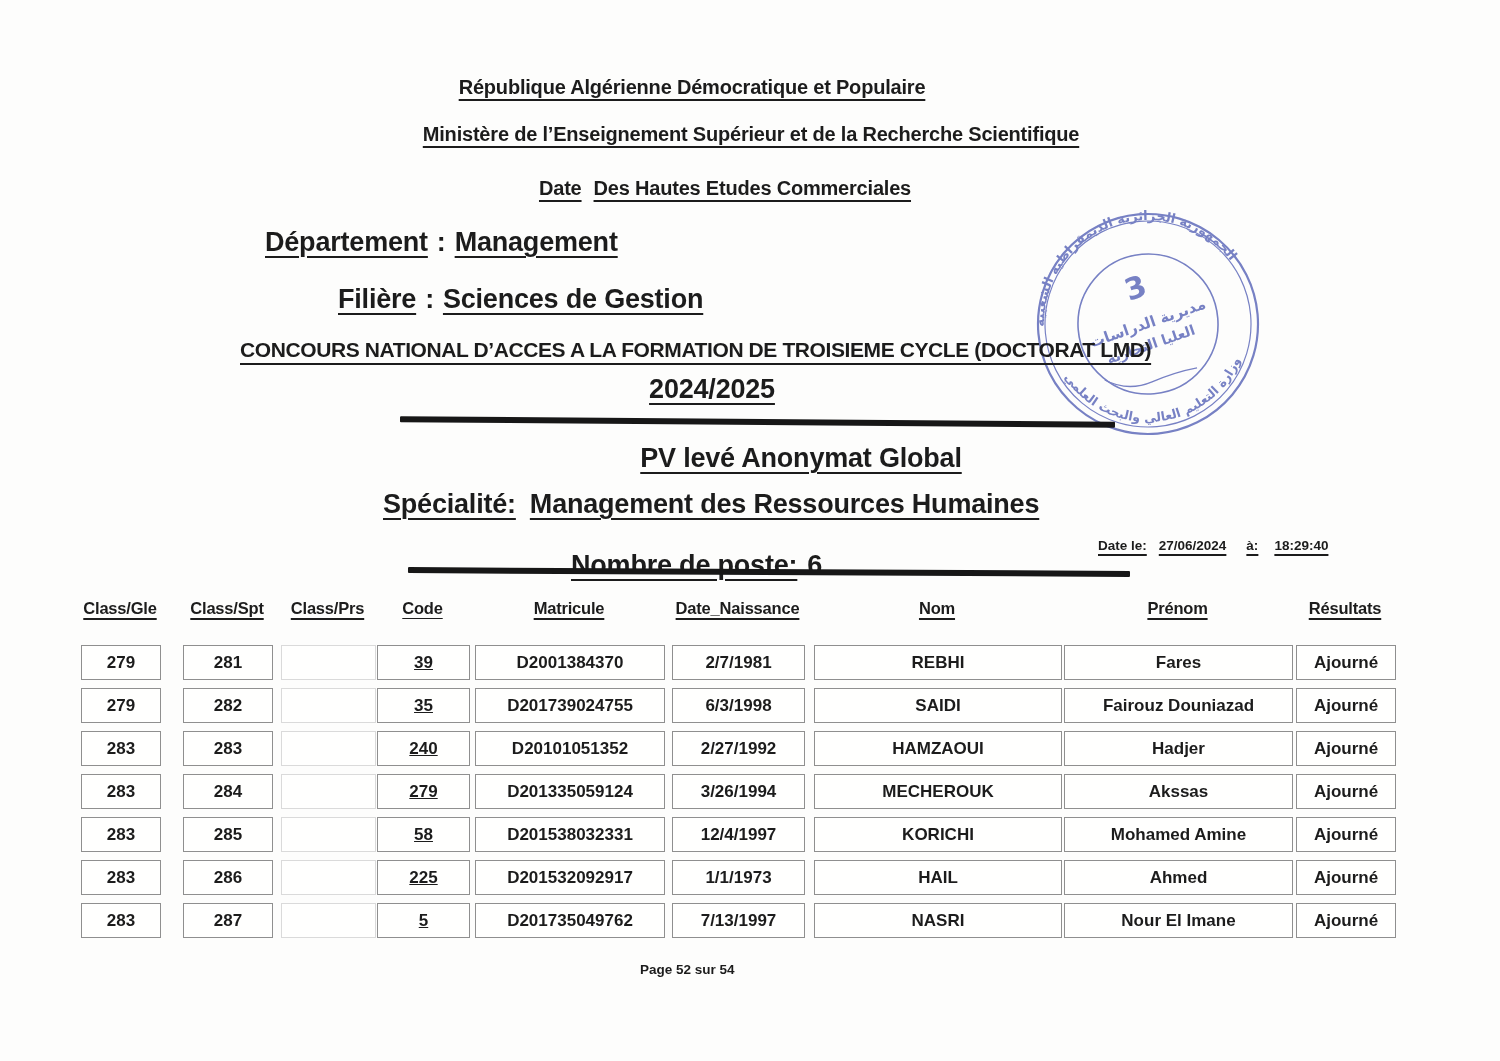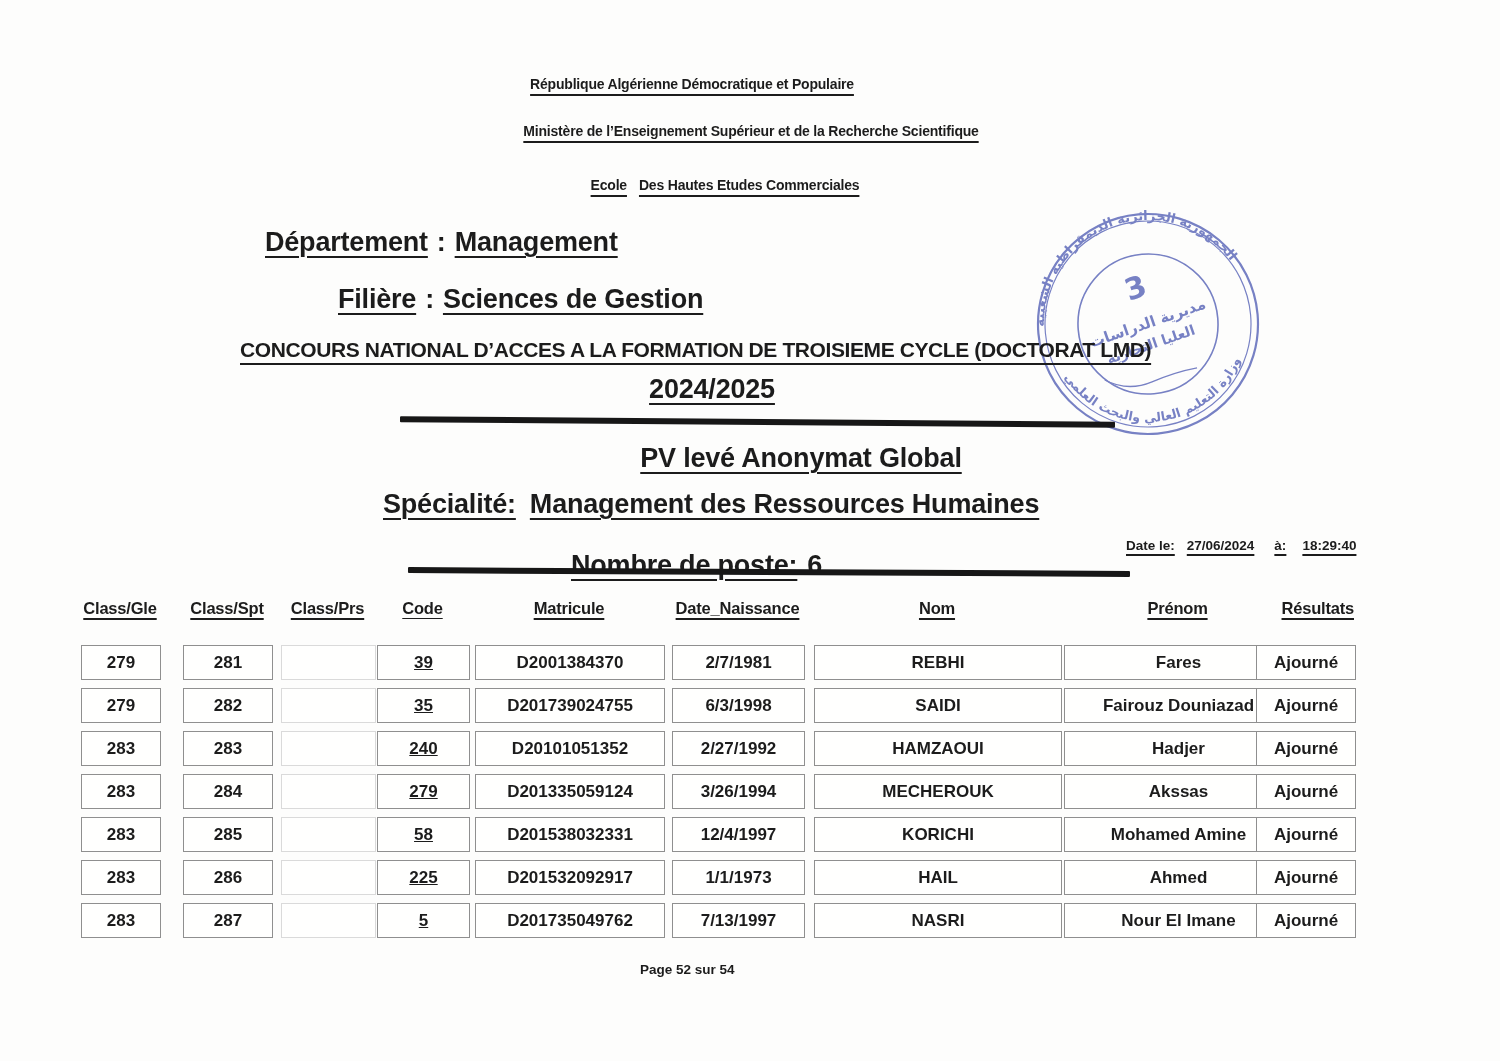--- a/index.html
+++ b/index.html
@@ -4,21 +4,21 @@
 <style>
   html,body{margin:0;padding:0;background:#ffffff;}
   .page{
     position:relative;width:1500px;height:1061px;background:#fdfdfc;overflow:hidden;
     font-family:"Liberation Sans","DejaVu Sans",sans-serif;color:#1c1c1c;font-weight:700;
     letter-spacing:-0.2px;
   }
   .abs{position:absolute;white-space:nowrap;}
   .ctr{transform:translateX(-50%);}
   .u{text-decoration:underline;text-decoration-thickness:2px;text-underline-offset:5px;}
-  .t18{font-size:14px;}
+  .t18{font-size:20px;}
   .t20{font-size:27px;}
   .t21{font-size:21px;letter-spacing:-0.4px;}
   .t13{font-size:13.5px;letter-spacing:0;}
   .sep{margin:0 9px;}
   .gap12{margin-left:12px;margin-top:22px;}
   .rule{position:absolute;height:6px;background:#171717;border-radius:1px;}
   
   .thead{position:absolute;top:599px;left:0;width:1500px;height:30px;}
   .th{position:absolute;top:0;text-align:center;font-size:16.5px;font-weight:700;
       text-decoration:underline;text-decoration-thickness:1.8px;text-underline-offset:4px;}
@@ -29,21 +29,21 @@
         font-size:17px;font-weight:700;letter-spacing:0;}
   .cell.faint{border-color:#dadada;}
   .c0{left:81px;width:78px;}
   .c1{left:183px;width:88px;}
   .c2{left:281px;width:93px;}
   .c3{left:377px;width:91px;text-decoration:underline;}
   .c4{left:475px;width:188px;}
   .c5{left:672px;width:131px;}
   .c6{left:814px;width:246px;}
   .c7{left:1064px;width:227px;}
-  .c8{left:1256px;width:98px;text-align:right;}
+  .c8{left:1296px;width:98px;}
   .stamp{position:absolute;left:1028px;top:206px;width:240px;height:236px;
          transform:rotate(-5deg);opacity:0.82;z-index:0;}
   .overstamp{z-index:2;}
 </style>
 </head>
 <body>
 
 <div class="page">
 
   <svg class="stamp" viewBox="0 0 240 236">
@@ -72,21 +72,21 @@
     </g>
   </svg>
 
   <div class="abs ctr t18 overstamp" style="left:692px;top:76px;">
     <span class="u">République Algérienne Démocratique et Populaire</span>
   </div>
   <div class="abs ctr t18 overstamp" style="left:751px;top:123px;">
     <span class="u">Ministère de l’Enseignement Supérieur et de la Recherche Scientifique</span>
   </div>
   <div class="abs ctr t18 overstamp" style="left:725px;top:177px;">
-    <span class="u">Ecole</span><span class="u gap12">Des Hautes Etudes Commerciales</span>
+    <span class="u">Date</span><span class="u gap12">Des Hautes Etudes Commerciales</span>
   </div>
 
   <div class="abs t20 overstamp" style="left:265px;top:227px;">
     <span class="u">Département</span><span class="sep">:</span><span class="u">Management</span>
   </div>
 
   <div class="abs t20 overstamp" style="left:338px;top:284px;">
     <span class="u">Filière</span><span class="sep">:</span><span class="u">Sciences de Gestion</span>
   </div>
 
@@ -105,21 +105,21 @@
   </div>
 
   <div class="abs t20 overstamp" style="left:383px;top:489px;">
     <span class="u">Spécialité:</span><span class="u" style="margin-left:14px;">Management des Ressources Humaines</span>
   </div>
 
   <div class="abs t20 overstamp" style="left:571px;top:533px;margin-top:17px;">
     <span class="u">Nombre de poste:</span><span style="margin-left:10px;">6</span>
   </div>
 
-  <div class="abs t13 overstamp" style="left:1126px;top:538px;">
+  <div class="abs t13 overstamp" style="left:1098px;top:538px;">
     <span class="u" style="text-decoration-thickness:1.5px;text-underline-offset:4px;">Date le:</span><span class="u" style="margin-left:12px;text-decoration-thickness:1.5px;text-underline-offset:4px;">27/06/2024</span><span class="u" style="margin-left:20px;text-decoration-thickness:1.5px;text-underline-offset:4px;">à:</span><span class="u" style="margin-left:16px;text-decoration-thickness:1.5px;text-underline-offset:4px;">18:29:40</span>
   </div>
 
   <div class="rule overstamp" style="left:408px;top:569px;width:722px;transform:rotate(0.3deg);"></div>
 
   <div class="thead">
       <div class="th c0">Class/Gle</div>
       <div class="th c1">Class/Spt</div>
       <div class="th c2">Class/Prs</div>
       <div class="th c3">Code</div>

